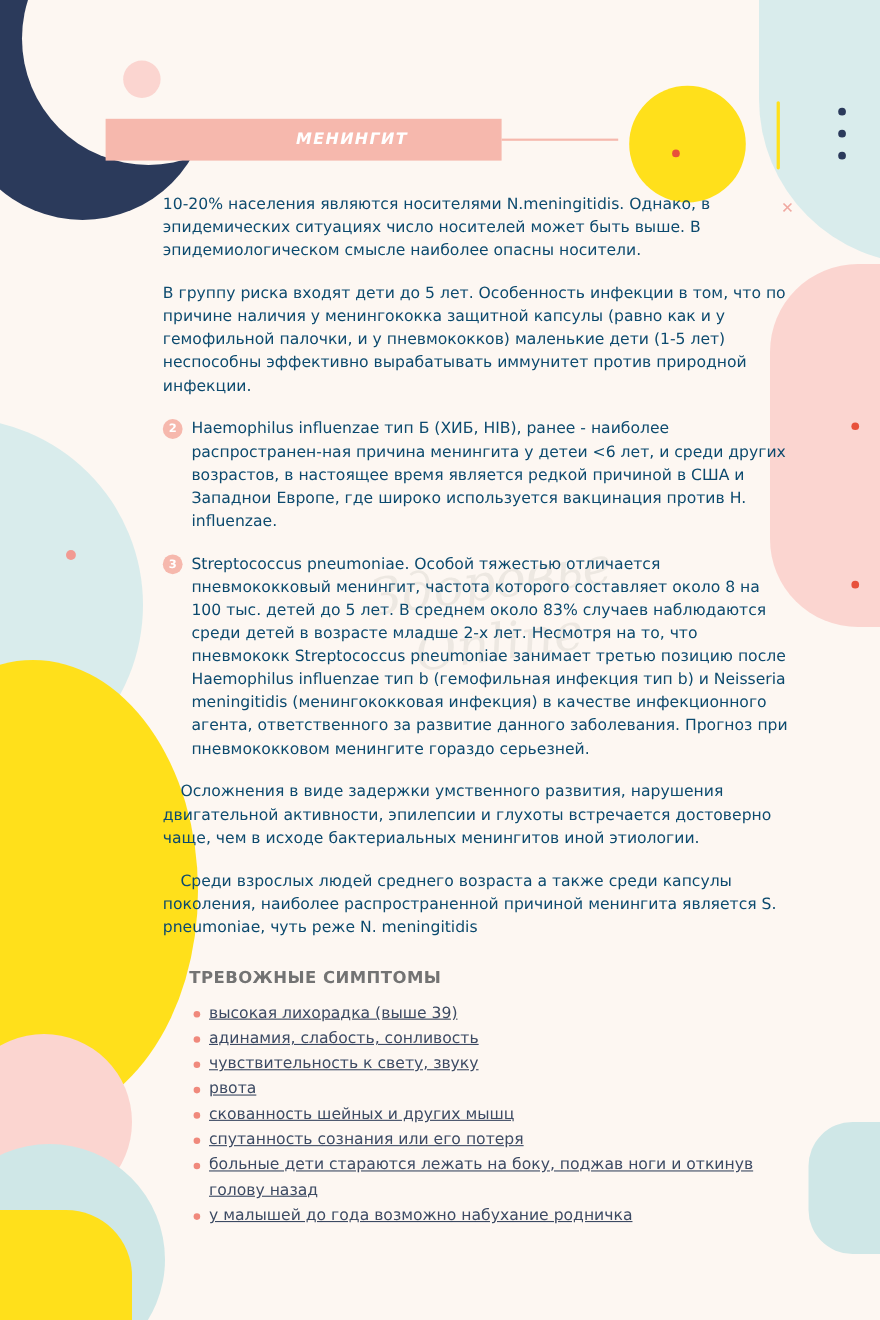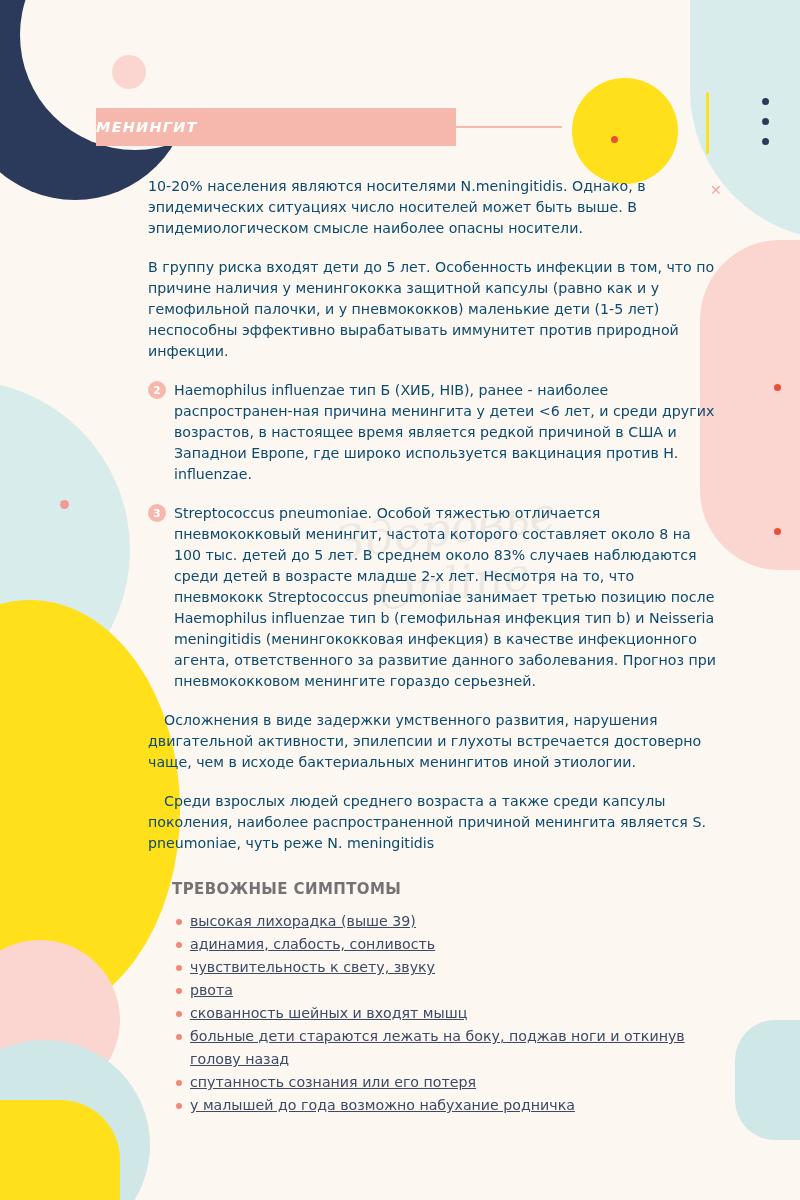--- a/index.html
+++ b/index.html
@@ -135,25 +135,27 @@
     position: absolute;
     left: 96px; top: 108px;
     width: 360px; height: 38px;
     background: #f6b8ad;
   }
   .header-title {
     position: absolute;
     left: 96px; top: 108px;
     width: 360px; height: 38px;
     line-height: 38px;
+    text-align: center;
     color: #ffffff;
     font-weight: bold;
     font-style: italic;
     font-size: 14.5px;
     letter-spacing: 1.2px;
+    padding-left: 44px;
   }
   .header-rule {
     position: absolute;
     left: 456px; top: 126px;
     width: 106px; height: 2px;
     background: #f6b8ad;
   }
 
   
   .content {
@@ -275,20 +277,20 @@
 
     <p class="para indent">Среди взрослых людей среднего возраста а также среди капсулы поколения, наиболее распространенной причиной менингита является S. pneumoniae, чуть реже N. meningitidis</p>
 
     <h2 class="section-title">ТРЕВОЖНЫЕ СИМПТОМЫ</h2>
 
     <ul class="symptoms">
       <li>высокая лихорадка (выше 39)</li>
       <li>адинамия, слабость, сонливость</li>
       <li>чувствительность к свету, звуку</li>
       <li>рвота</li>
-      <li>скованность шейных и входят мышц</li>
+      <li>скованность шейных и других мышц</li>
+      <li>спутанность сознания или его потеря</li>
       <li>больные дети стараются лежать на боку, поджав ноги и откинув голову назад</li>
-      <li>спутанность сознания или его потеря</li>
       <li>у малышей до года возможно набухание родничка</li>
     </ul>
 
   </div>
 </div>
 
 </body></html>

